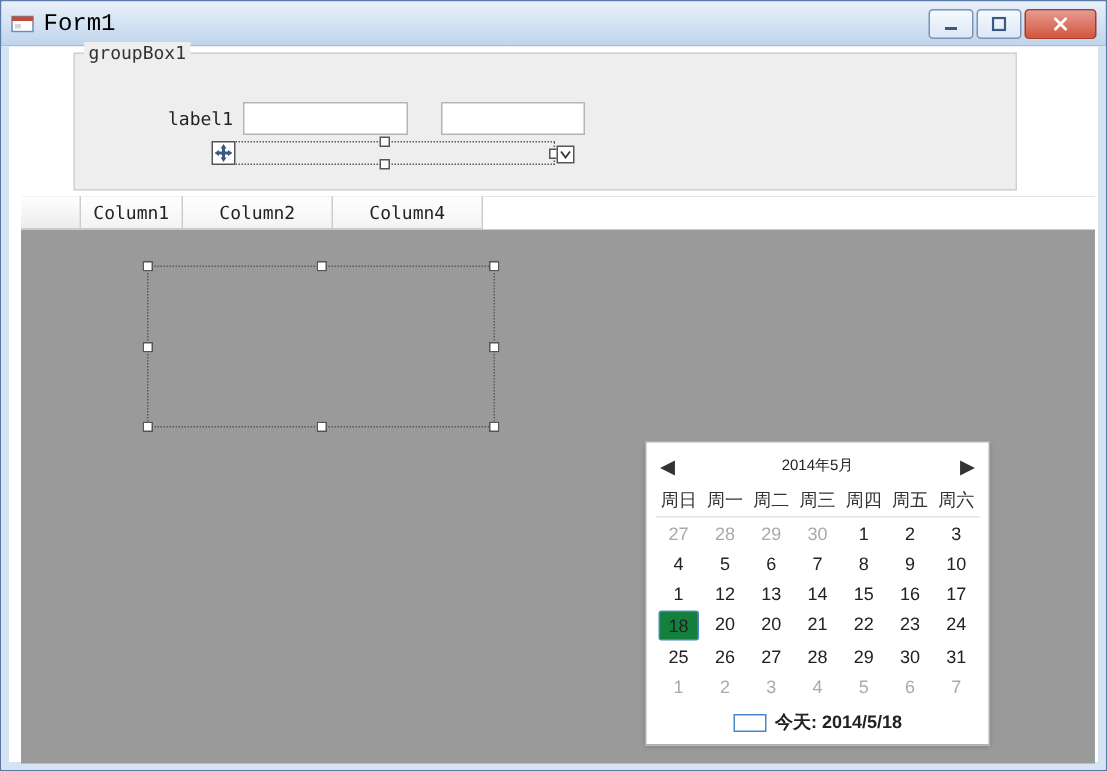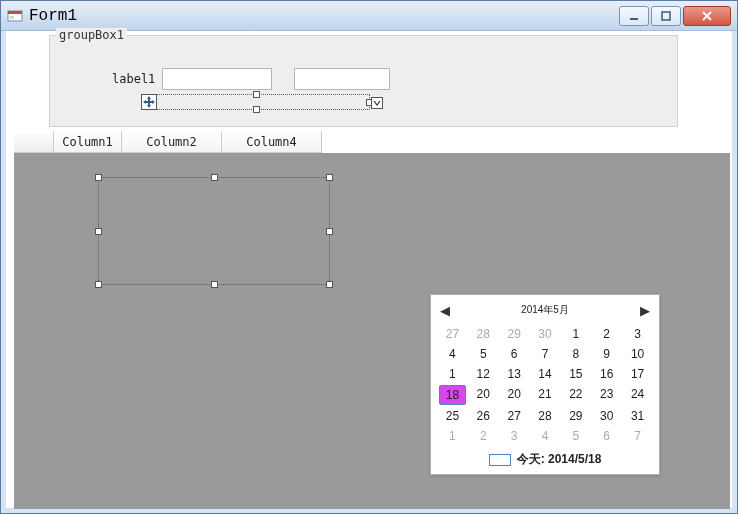--- a/index.html
+++ b/index.html
@@ -224,21 +224,21 @@
     }
     .cal-day {
       font-size: 12px;
       color: #222;
       padding: 2px 0;
       cursor: pointer;
     }
     .cal-day.gray { color: #aaa; }
     .cal-day.selected {
       border: 1px solid #4a86c7;
-      background: #d946ef;
+      background: #15803d;
       border-radius: 2px;
       margin: 0 2px;
     }
     .cal-today {
       display: flex;
       align-items: center;
       justify-content: center;
       gap: 6px;
       margin-top: 6px;
       font-size: 12px;
@@ -329,20 +329,29 @@
         <div class="handle" style="left:112px; bottom:-4px;"></div>
         <div class="handle" style="right:-4px; bottom:-4px;"></div>
       </div>
 
       <div class="calendar">
         <div class="cal-header">
           <span class="cal-nav">◀</span>
           <span class="cal-title">2014年5月</span>
           <span class="cal-nav">▶</span>
         </div>
+        <div class="cal-grid" id="cal-dow">
+            <div class="cal-dow">周日</div>
+            <div class="cal-dow">周一</div>
+            <div class="cal-dow">周二</div>
+            <div class="cal-dow">周三</div>
+            <div class="cal-dow">周四</div>
+            <div class="cal-dow">周五</div>
+            <div class="cal-dow">周六</div>
+          </div>
         <div class="cal-grid" id="cal-days" style="margin-top:2px;">
             <div class="cal-day gray">27</div>
             <div class="cal-day gray">28</div>
             <div class="cal-day gray">29</div>
             <div class="cal-day gray">30</div>
             <div class="cal-day">1</div>
             <div class="cal-day">2</div>
             <div class="cal-day">3</div>
             <div class="cal-day">4</div>
             <div class="cal-day">5</div>

